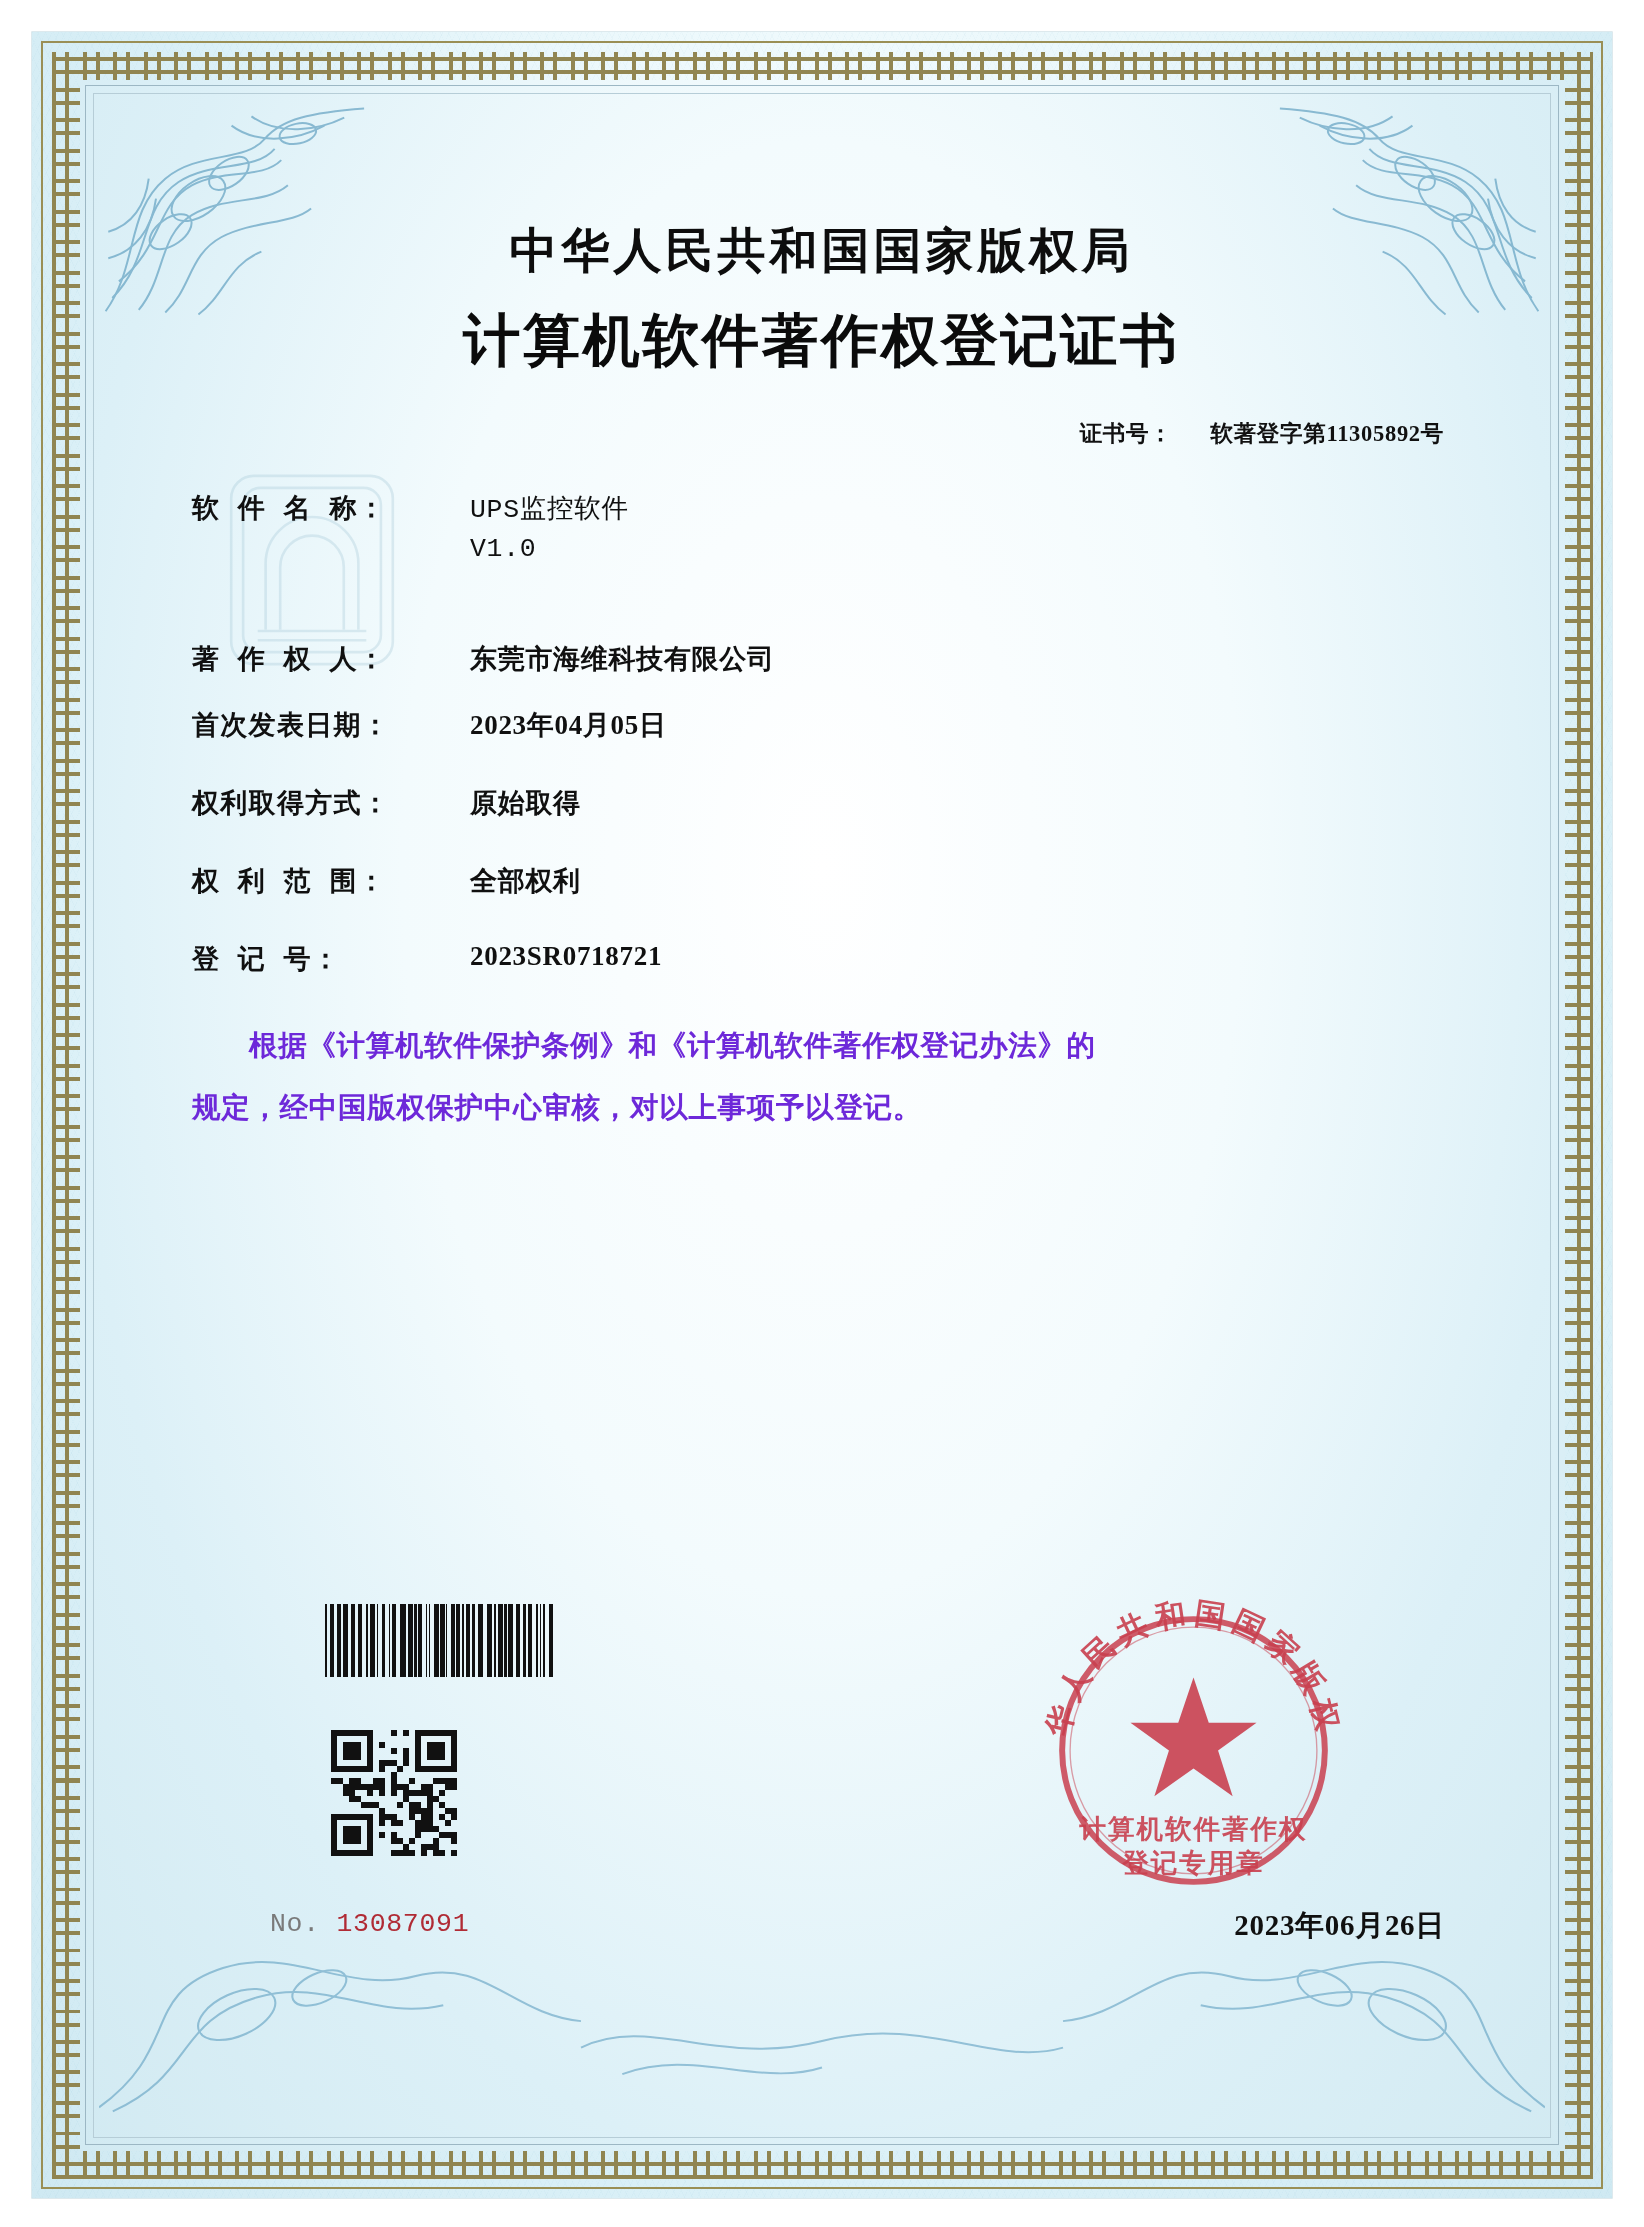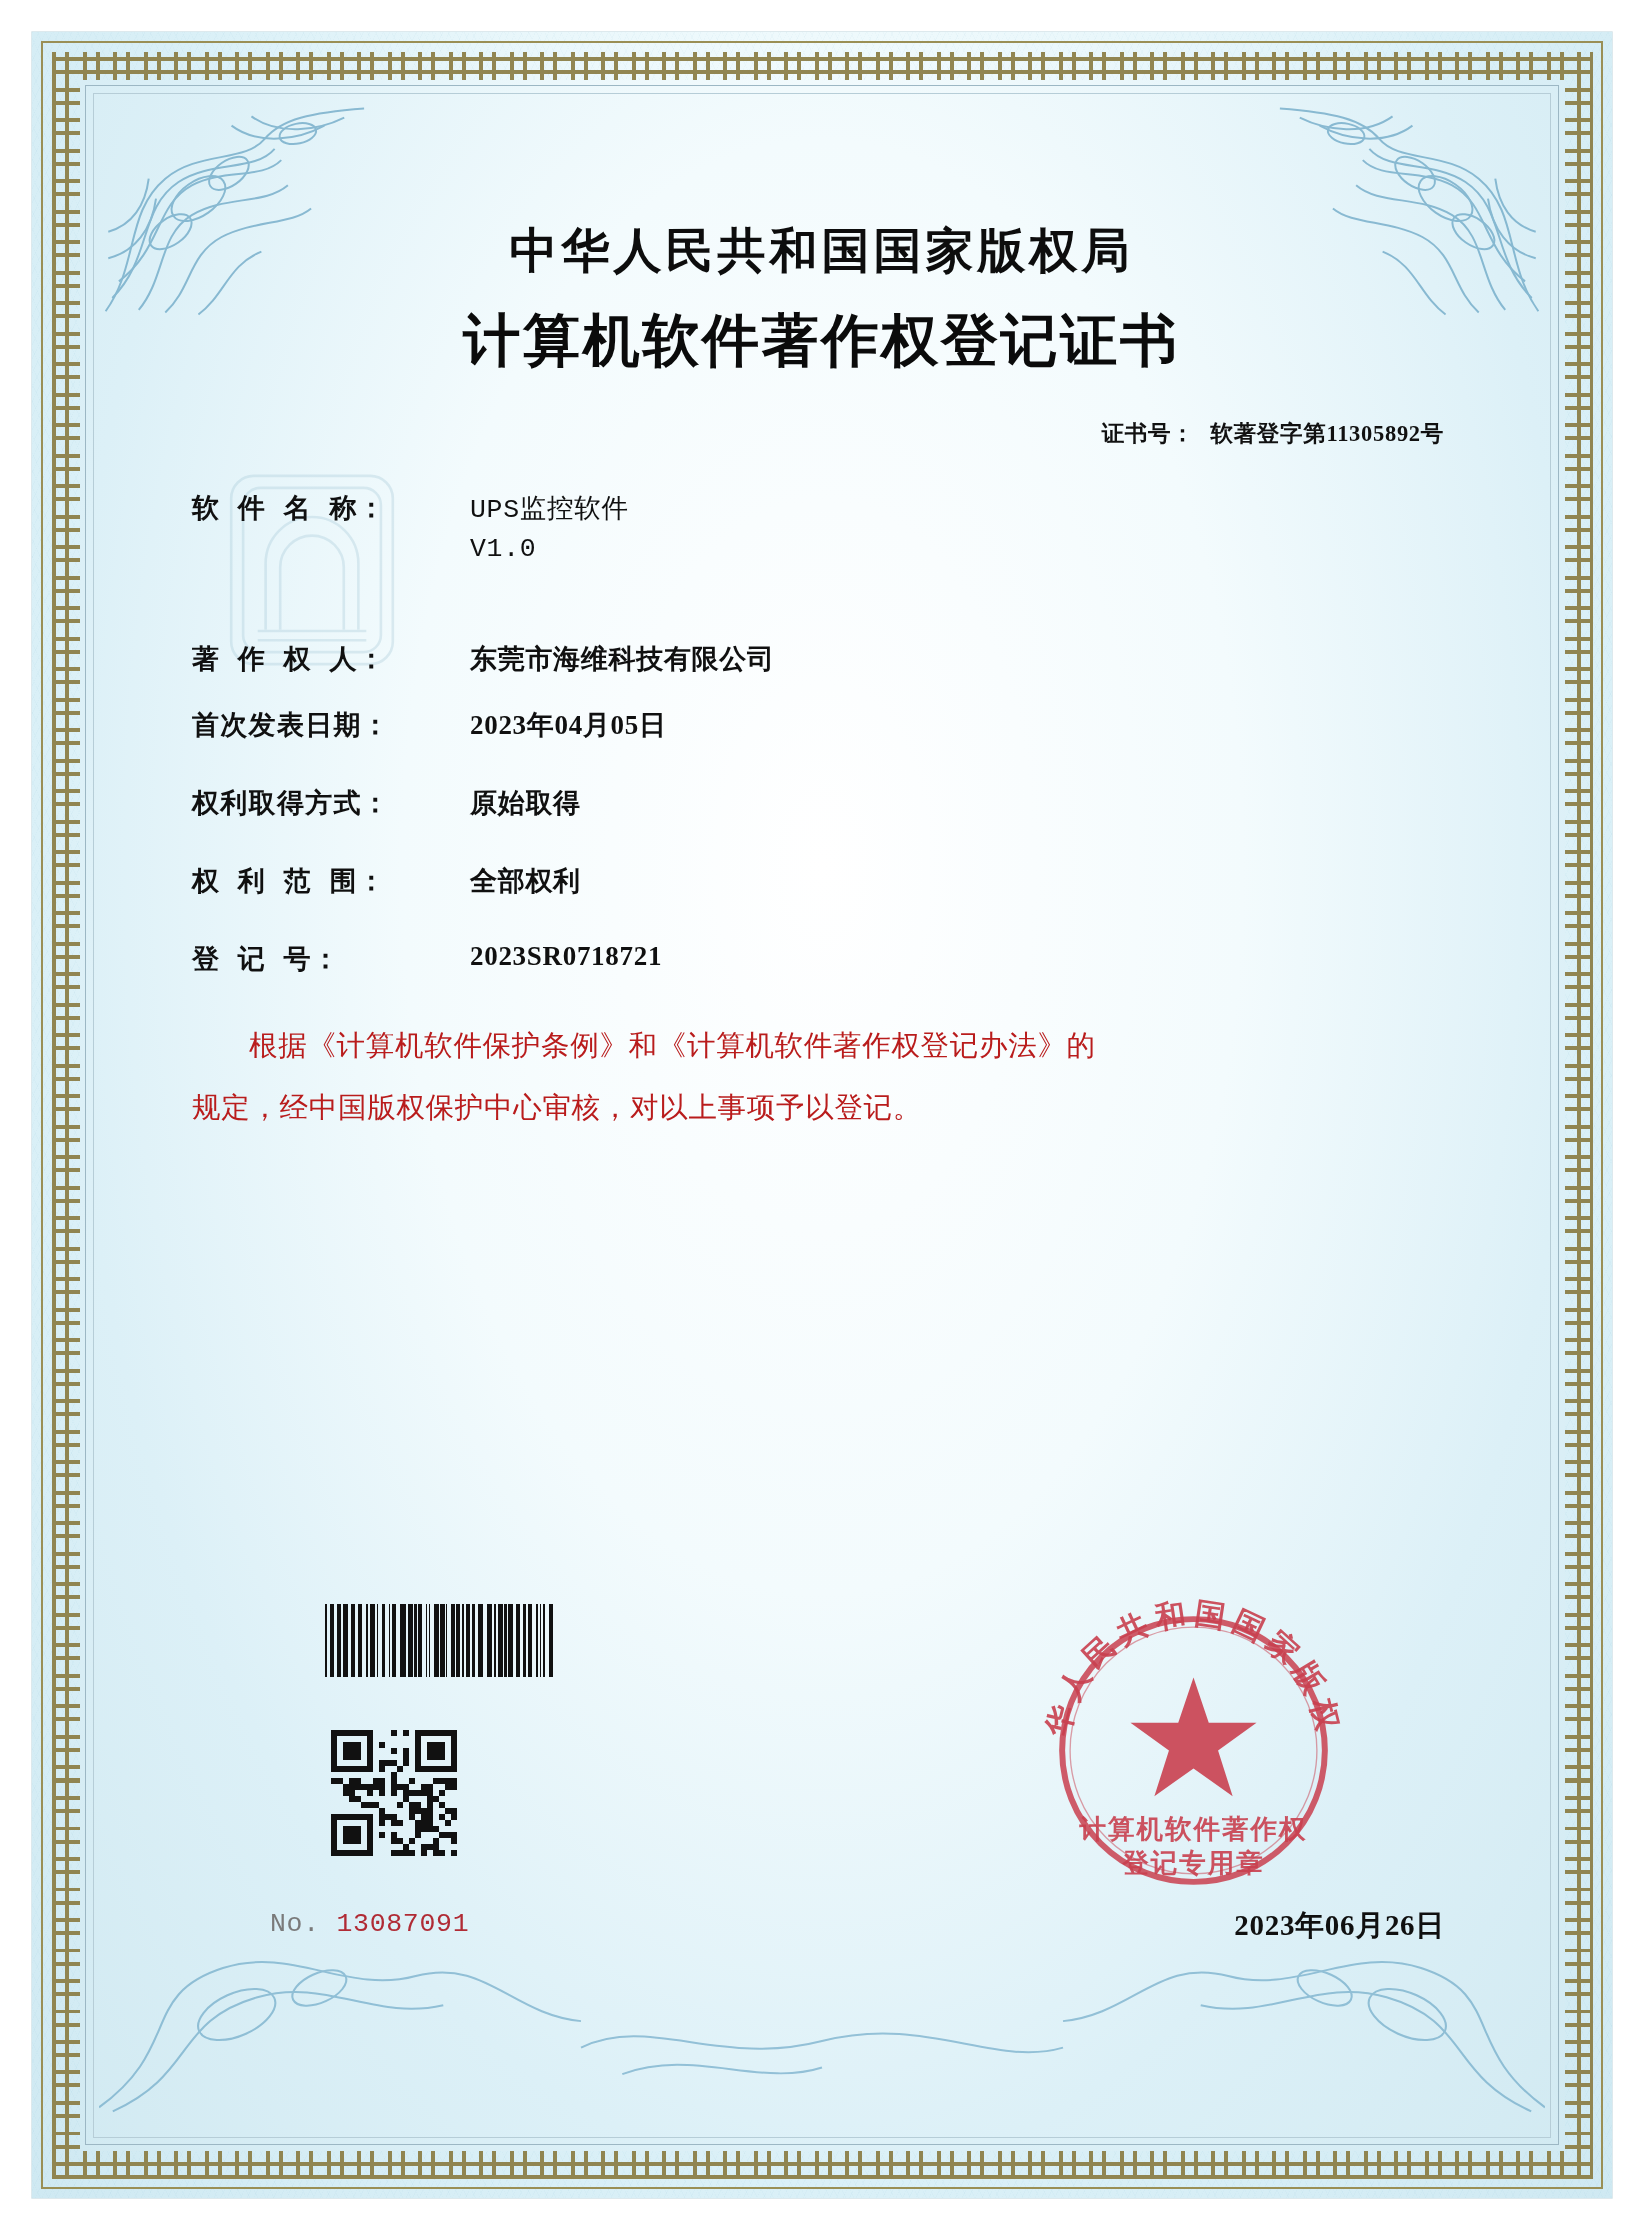--- a/index.html
+++ b/index.html
@@ -161,21 +161,21 @@
 
   .cert-no-row {
     margin-top: 38px;
     text-align: right;
     padding-right: 80px;
     font-size: 22.5px;
     font-weight: bold;
     color: #111;
     letter-spacing: 0.7px;
   }
-  .cert-no-row .lbl { margin-right: 16px; }
+  .cert-no-row .lbl { margin-right: 38px; }
 
   .field-block { margin-top: 41px; padding-left: 73px; }
 
   .field-row {
     display: flex;
     align-items: flex-start;
     margin-bottom: 30.5px;
     font-size: 27px;
     color: #101010;
   }
@@ -205,22 +205,22 @@
 
   .detail-rows { margin-top: 26.5px; padding-left: 73px; }
   .detail-rows .field-row { margin-bottom: 42px; }
 
   .statement {
     margin-top: 20px;
     padding-left: 73px;
     padding-right: 73px;
     font-size: 28.5px;
     line-height: 1.9;
-    font-weight: normal;
-    color: #b91c1c;
+    font-weight: bold;
+    color: #6d28d9;
     letter-spacing: 0.7px;
   }
   .statement p { margin: 0 0 8px 0; }
   .statement .indent { text-indent: 57px; }
 
   
   .barcode {
     position: absolute;
     left: 325px;
     top: 1604px;

